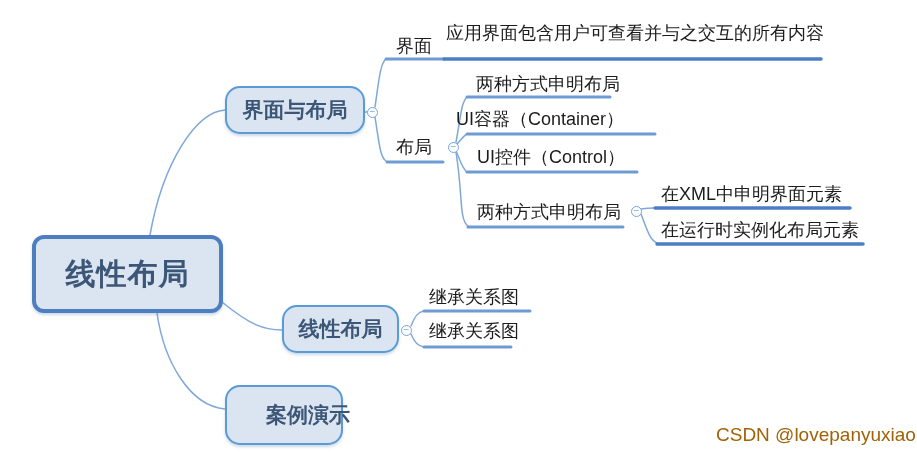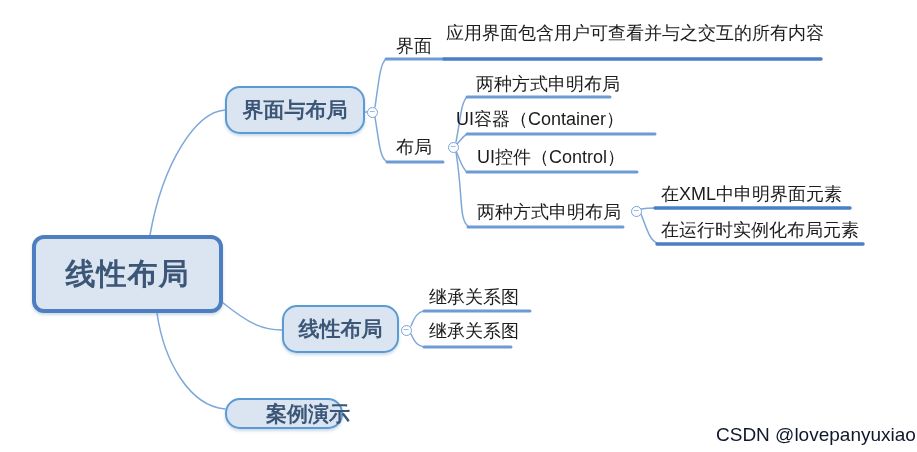--- a/index.html
+++ b/index.html
@@ -23,39 +23,39 @@
     white-space:nowrap;
   }
   .node.root{
     left:32px;top:235px;width:191px;height:78px;
     border:4px solid #4d7ebf;border-radius:12px;
     font-size:30px;letter-spacing:1px;
   }
   .node.sub{font-size:21px;}
   .node.ui-layout{left:225px;top:86px;width:140px;height:48px;}
   .node.linear{left:282px;top:305px;width:117px;height:48px;}
-  .node.case{left:225px;top:398px;width:118px;height:31px;padding-left:48px;}
+  .node.case{left:225px;top:385px;width:118px;height:60px;padding-left:48px;}
   .topic{
     position:absolute;
     font-size:18px;line-height:20px;
     color:#1c1c1c;white-space:nowrap;
   }
   .toggle{
     position:absolute;
     box-sizing:border-box;
     width:11px;height:11px;
     border:1px solid #7aa5d8;border-radius:50%;
     background:#fdfeff;
     color:#7aa5d8;
     font-size:10px;line-height:8px;text-align:center;
     cursor:pointer;
   }
   .watermark{
     position:absolute;left:716px;top:424px;
-    font-size:19px;color:#0f172a;white-space:nowrap;
+    font-size:19px;color:#a16207;white-space:nowrap;
   }
 </style>
 </head>
 <body>
 
 <div class="canvas">
 
   <svg class="links" width="917" height="452" viewBox="0 0 917 452">
     <g fill="none" stroke="#7fa8d9" stroke-width="1.5" stroke-linecap="round">
       <path d="M150,235 C163,162 196,112 225,110"></path>

